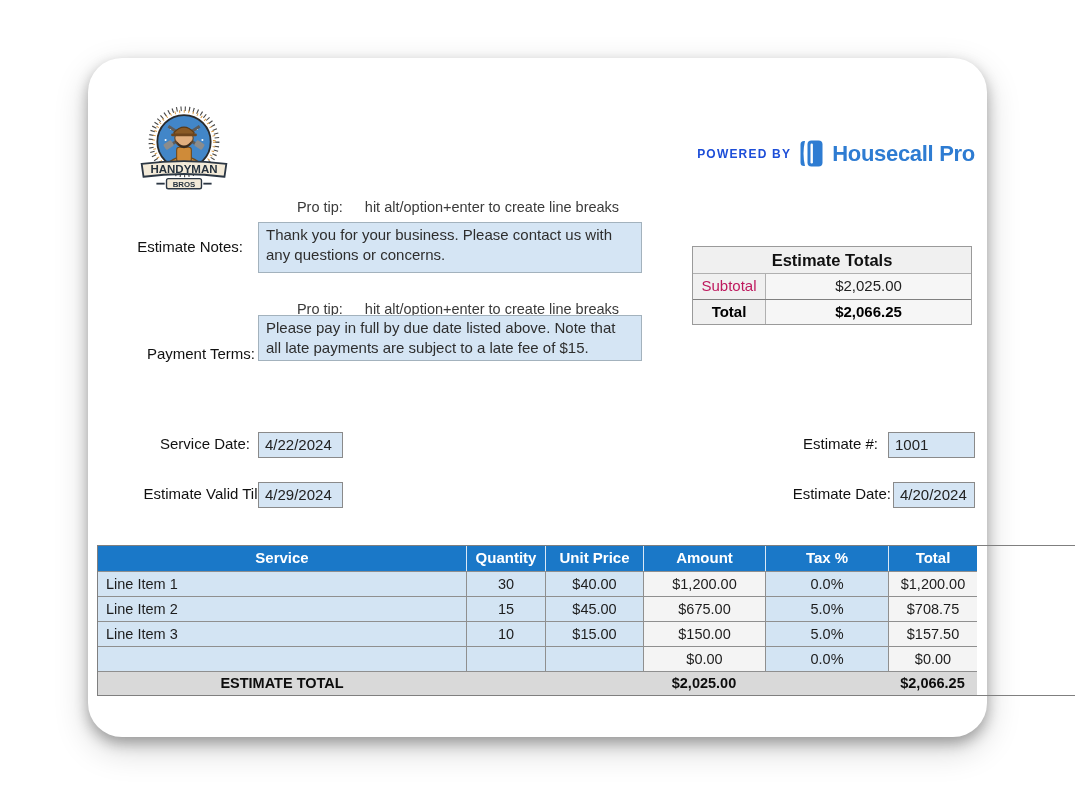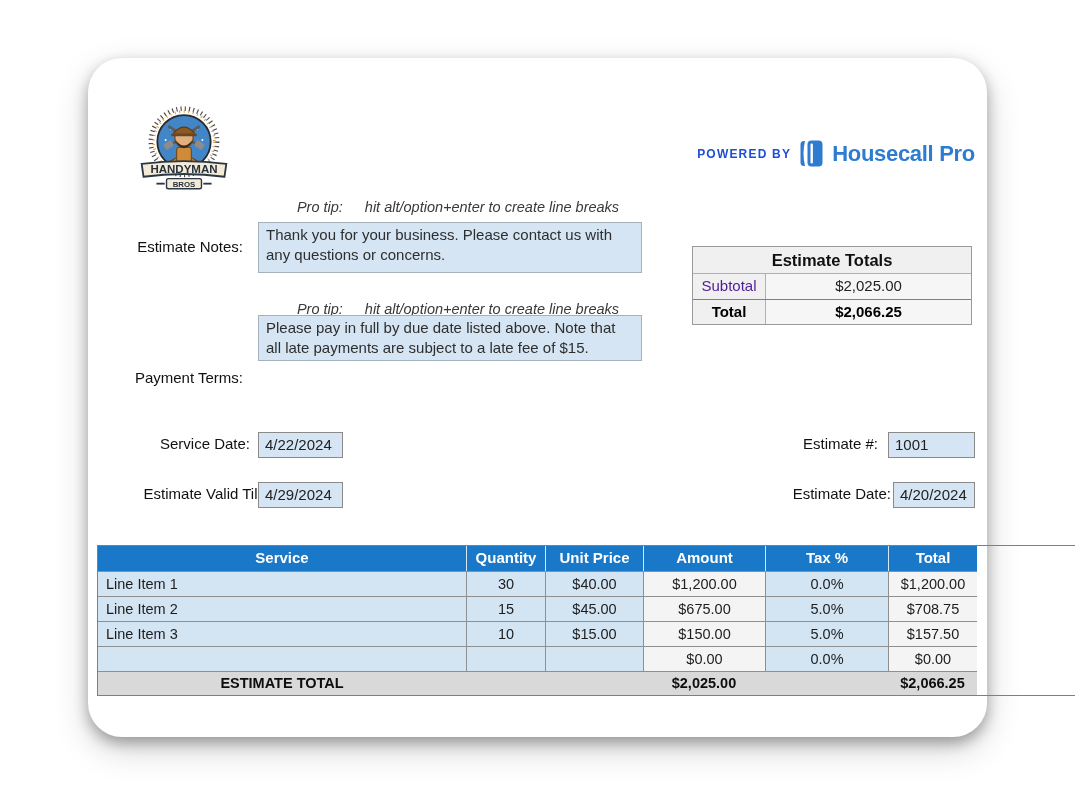--- a/index.html
+++ b/index.html
@@ -9,42 +9,42 @@
     position:absolute; left:88px; top:58px; width:899px; height:679px;
     background:#ffffff; border-radius:34px;
     box-shadow:0 6px 14px rgba(0,0,0,0.30), 0 12px 34px rgba(0,0,0,0.18);
   }
   
   .logo { position:absolute; left:50px; top:46px; width:92px; height:94px; }
   .powered { position:absolute; top:82px; right:12px; display:flex; align-items:center; gap:9px; }
   .powered-by { font-size:12px; font-weight:bold; letter-spacing:1.2px; color:#1d4ed8; }
   .hcp-name { font-size:22px; font-weight:bold; color:#2e7cd2; letter-spacing:-0.3px; }
   
-  .protip { position:absolute; left:170px; width:400px; font-size:14.5px; font-style:italic; color:#3a3a3a; text-align:center; white-space:nowrap; }
+  .protip { position:absolute; left:170px; width:400px; font-size:14.5px; color:#3a3a3a; text-align:center; white-space:nowrap; }
   .protip .gap { display:inline-block; width:22px; }
   .protip-1 { top:141px; }
   .protip-2 { top:243px; }
   
   .fld-label { position:absolute; font-size:15px; font-weight:normal; color:#111; text-align:right; }
   .note-box {
     position:absolute; left:170px; width:384px; background:#d5e5f4;
     border:1px solid #a3b2bd; font-size:15px; color:#2e2e2e; line-height:1.3;
     padding:2px 7px;
   }
   .notes-box  { top:164px; height:51px; }
   .terms-box  { top:257px; height:46px; }
   .lbl-notes  { left:0; width:155px; top:180px; }
-  .lbl-terms  { left:0; width:155px; top:287px;margin-top:24px; }
+  .lbl-terms  { left:12px; width:155px; top:287px; }
   
   .totals { position:absolute; left:604px; top:188px; width:280px; border:1px solid #9a9a9a; background:#f2f2f2; }
   .totals-title { height:27px; line-height:26px; text-align:center; font-size:16.5px; font-weight:bold; color:#101010; border-bottom:1px solid #b0b0b0; background:#f0f0f0; }
   .totals-row { display:grid; grid-template-columns:73px 1fr; height:25px; }
   .totals-row + .totals-row { border-top:1px solid #c2c2c2; }
   .totals-row.is-total { border-top:1px solid #808080; }
-  .t-lbl { border-right:1px solid #b0b0b0; background:#f0f0f0; text-align:center; line-height:24px; font-size:15px; color:#4c1d95; }
+  .t-lbl { border-right:1px solid #b0b0b0; background:#f0f0f0; text-align:center; line-height:24px; font-size:15px; color:#be185d; }
   .t-val { background:#f6f6f6; text-align:center; line-height:24px; font-size:15px; color:#222; }
   .is-total .t-lbl, .is-total .t-val { font-weight:bold; color:#000; }
   
   .inp { position:absolute; height:26px; background:#d5e5f4; border:1px solid #8a8a8a; font-size:15px; color:#222; line-height:24px; padding-left:6px; }
   .lbl-service-date { left:0;   width:162px; top:377px; }
   .inp-service-date { left:170px; top:374px; width:85px; }
   .lbl-est-num      { left:590px; width:200px; top:377px; }
   .inp-est-num      { left:800px; top:374px; width:87px; }
   .lbl-valid-till   { left:12px;   width:165px; top:427px; }
   .inp-valid-till   { left:170px; top:424px; width:85px; }

